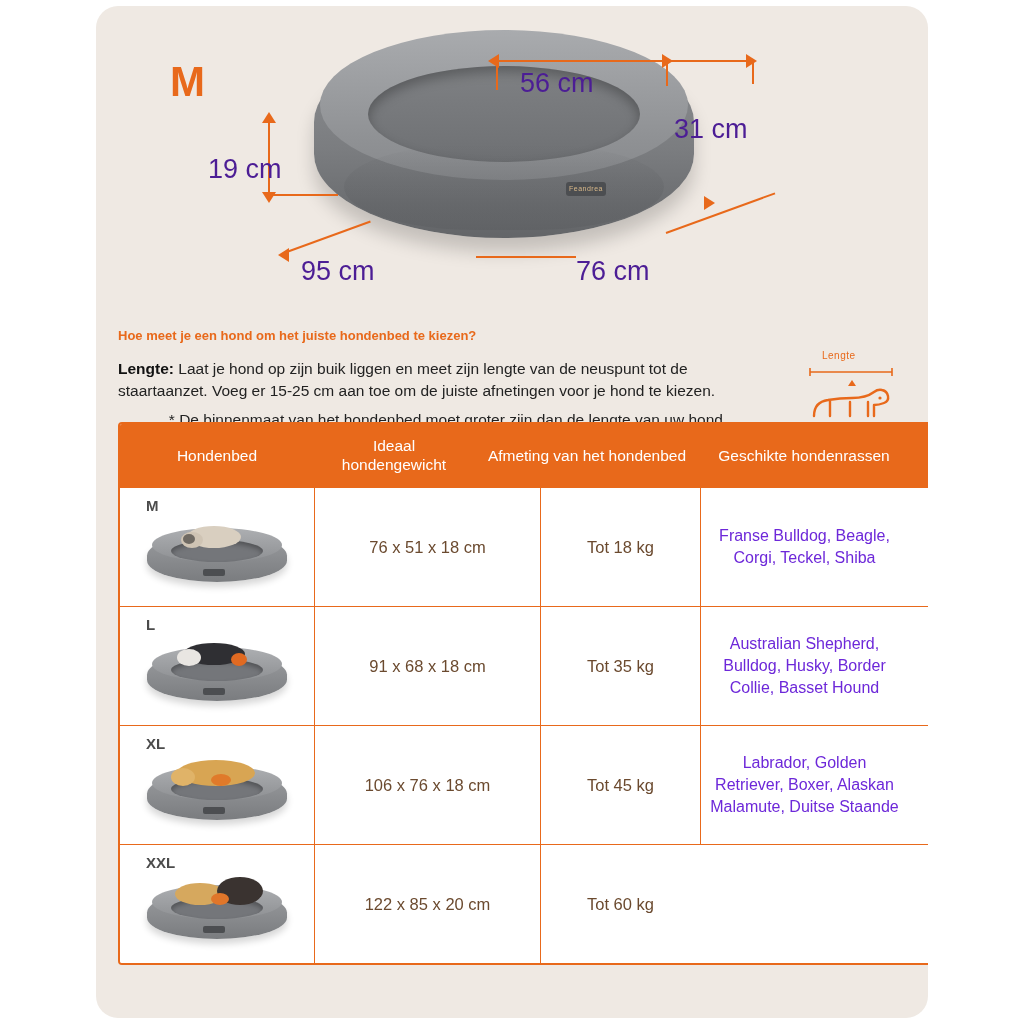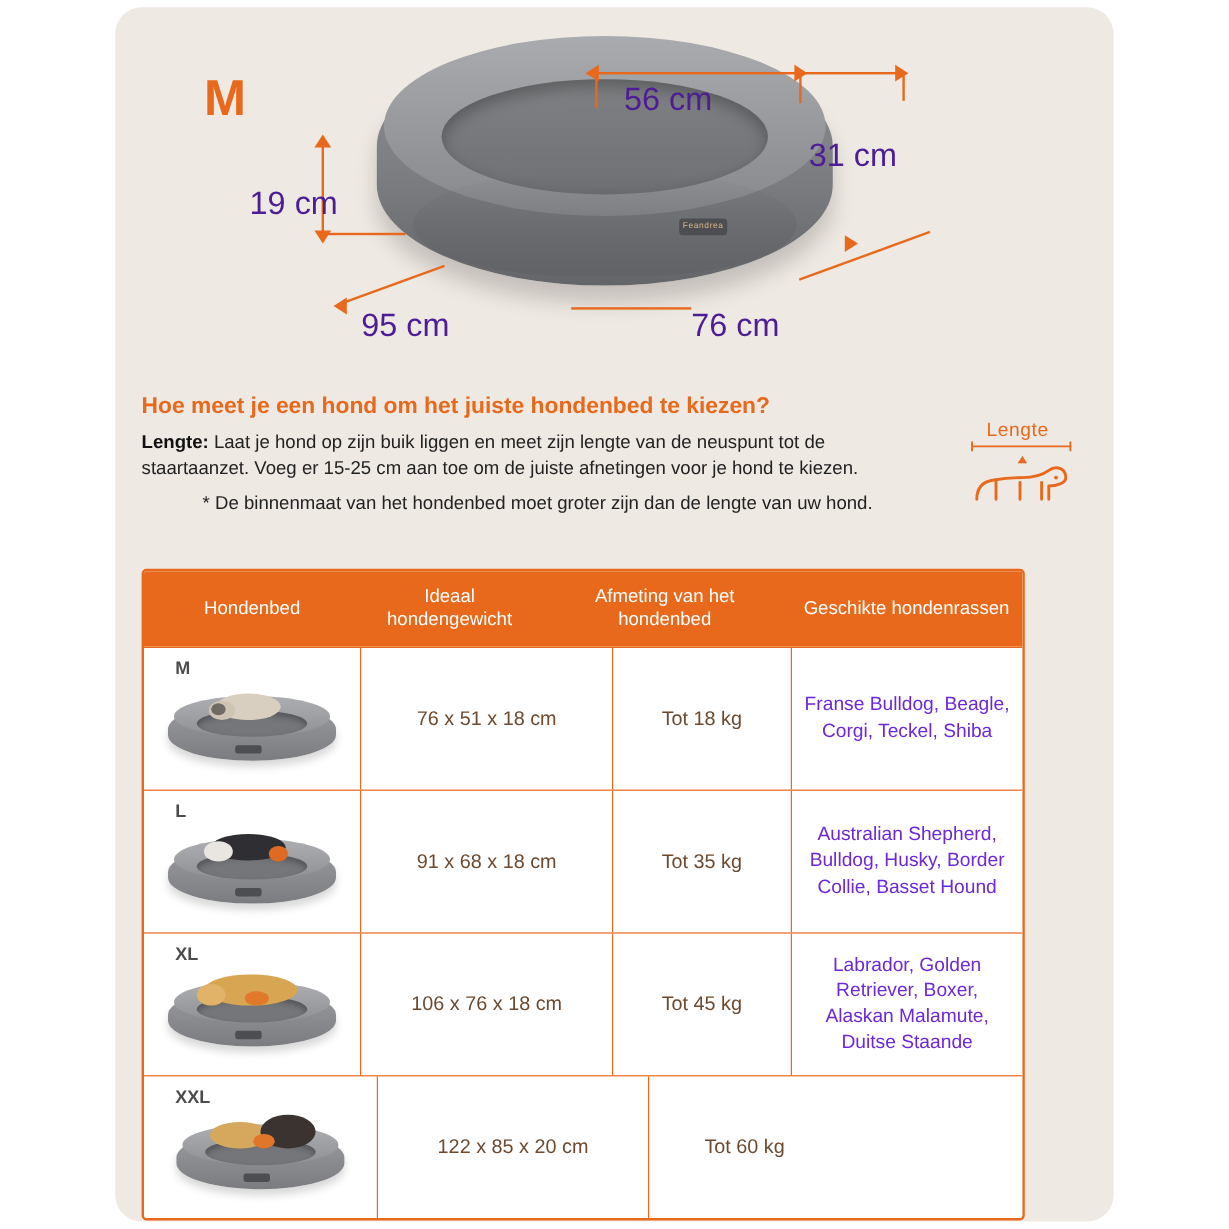--- a/index.html
+++ b/index.html
@@ -148,21 +148,21 @@
     border-left: 11px solid #e8691b;
   }
 
   
   .heading {
     position: absolute;
     left: 22px;
     top: 322px;
     width: 790px;
     color: #e8691b;
-    font-size: 19px;
+    font-size: 13px;
     font-weight: bold;
   }
   .para {
     position: absolute;
     left: 22px;
     top: 352px;
     width: 660px;
     color: #222;
     font-size: 15.5px;
     line-height: 1.45;
@@ -174,31 +174,31 @@
   .dog-icon {
     position: absolute;
     left: 700px;
     top: 344px;
     width: 110px;
     height: 84px;
   }
   .dog-icon .lbl {
     position: absolute;
     left: 26px; top: 0px;
-    font-size: 16px;
+    font-size: 10px;
     color: #e8691b;
     letter-spacing: 0.5px;
   }
 
   
   .table {
     position: absolute;
     left: 22px;
-    top: 468px;
-    width: 736px;
+    top: 416px;
+    width: 905px;
     border: 2px solid #e8691b;
     border-radius: 4px;
     overflow: hidden;
     box-sizing: border-box;
   }
   .thead {
     display: flex;
     background: #e8691b;
     color: #ffffff;
     font-size: 15.5px;

